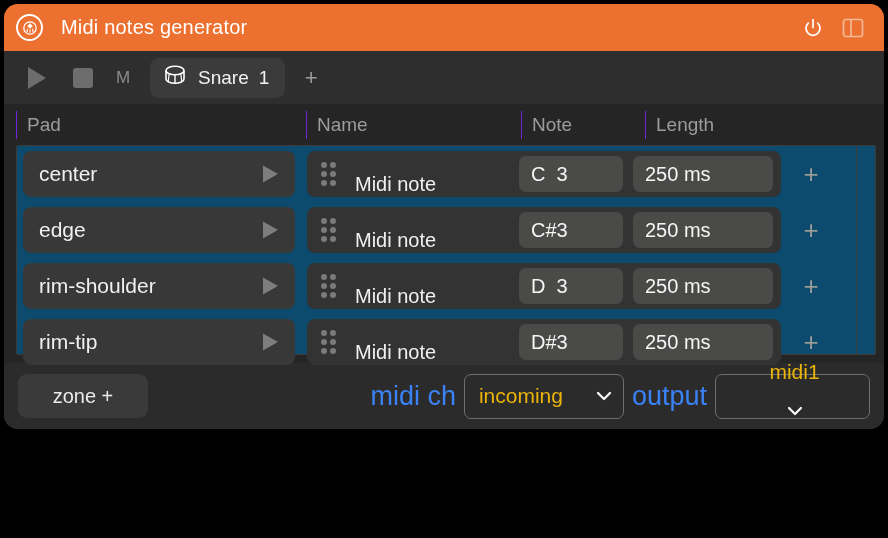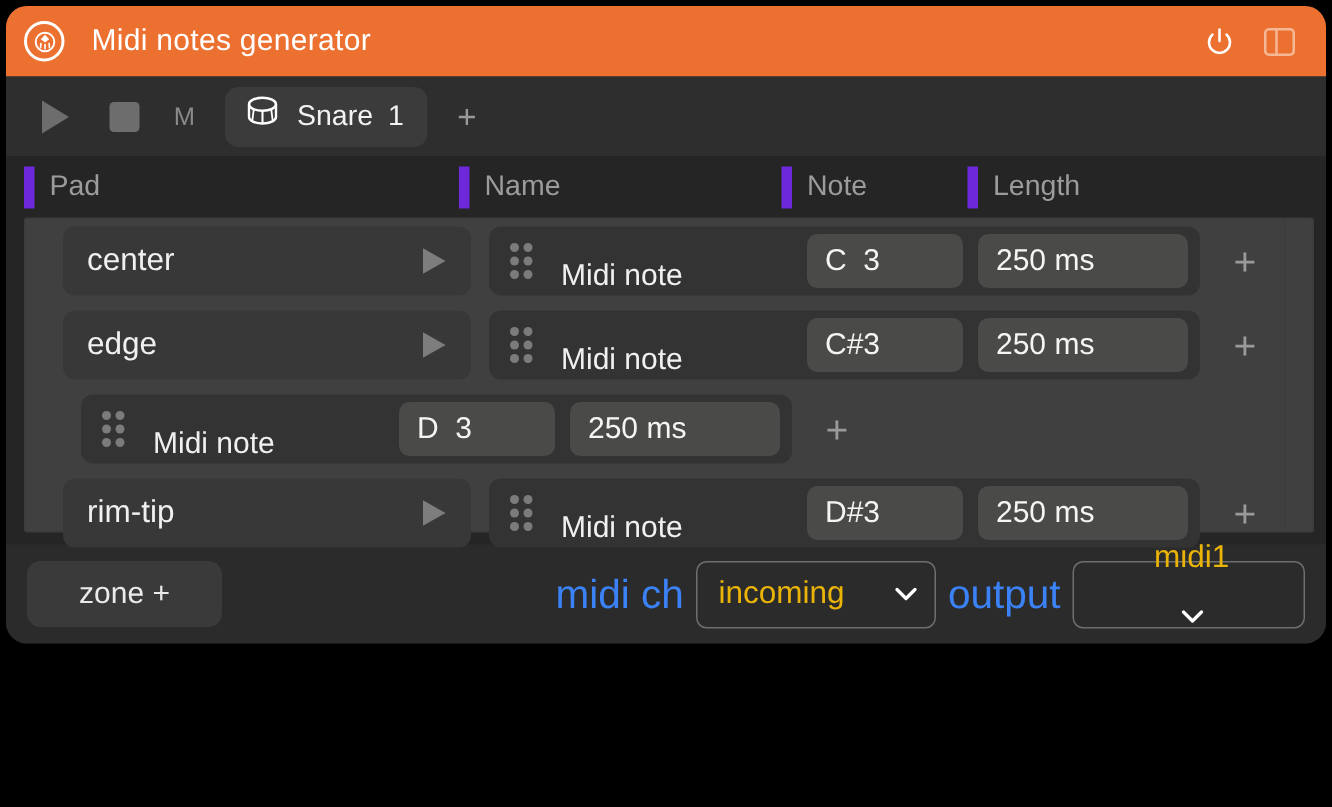--- a/index.html
+++ b/index.html
@@ -108,38 +108,37 @@
     align-items: center;
     flex: 0 0 auto;
   }
   .th {
     color: #9c9c9c;
     font-size: 19px;
     padding-left: 10px;
     display: flex;
     align-items: center;
     height: 28px;
-    border-left: 7px solid #6d28d9;
+    border-left: 1px solid #6d28d9;
   }
   .th.pad    { width: 290px; }
   .th.name   { width: 215px; }
   .th.note   { width: 124px; }
   .th.length { flex: 1 1 auto; }
 
   .tbody {
     flex: 1 1 auto;
     border: 1px solid #3c3c3c;
     border-radius: 2px;
-    background: #404040;
+    background: #0c4a6e;
     display: flex;
     flex-direction: column;
     min-height: 0;
     position: relative;
     margin-bottom: 8px;
-    align-items: center;
   }
   .rows { flex: 0 0 auto; }
 
   .row {
     display: flex;
     align-items: center;
     height: 56px;
     padding: 0 0 0 6px;
   }
 
@@ -383,20 +382,28 @@
                 </span>
             </span>
             <span class="nm-label">Midi note</span>
             <span class="field note">C#3</span>
             <span class="field length">250 ms</span>
           </div>
           <div class="row-add">+</div>
         </div>
 
         <div class="row">
+          <div class="pad-cell">
+            <span class="pad-label">rim-shoulder</span>
+            <span class="pad-play">
+              <svg width="22" height="22" viewBox="0 0 22 22">
+                  <path d="M4 2.5 L19 11 L4 19.5 Z" fill="#7d7d7d"></path>
+                </svg>
+            </span>
+          </div>
           <div class="note-block">
             <span class="drag-handle">
               <span class="dots">
                   <i></i>
                   <i></i>
                   <i></i>
                   <i></i>
                   <i></i>
                   <i></i>
                 </span>

